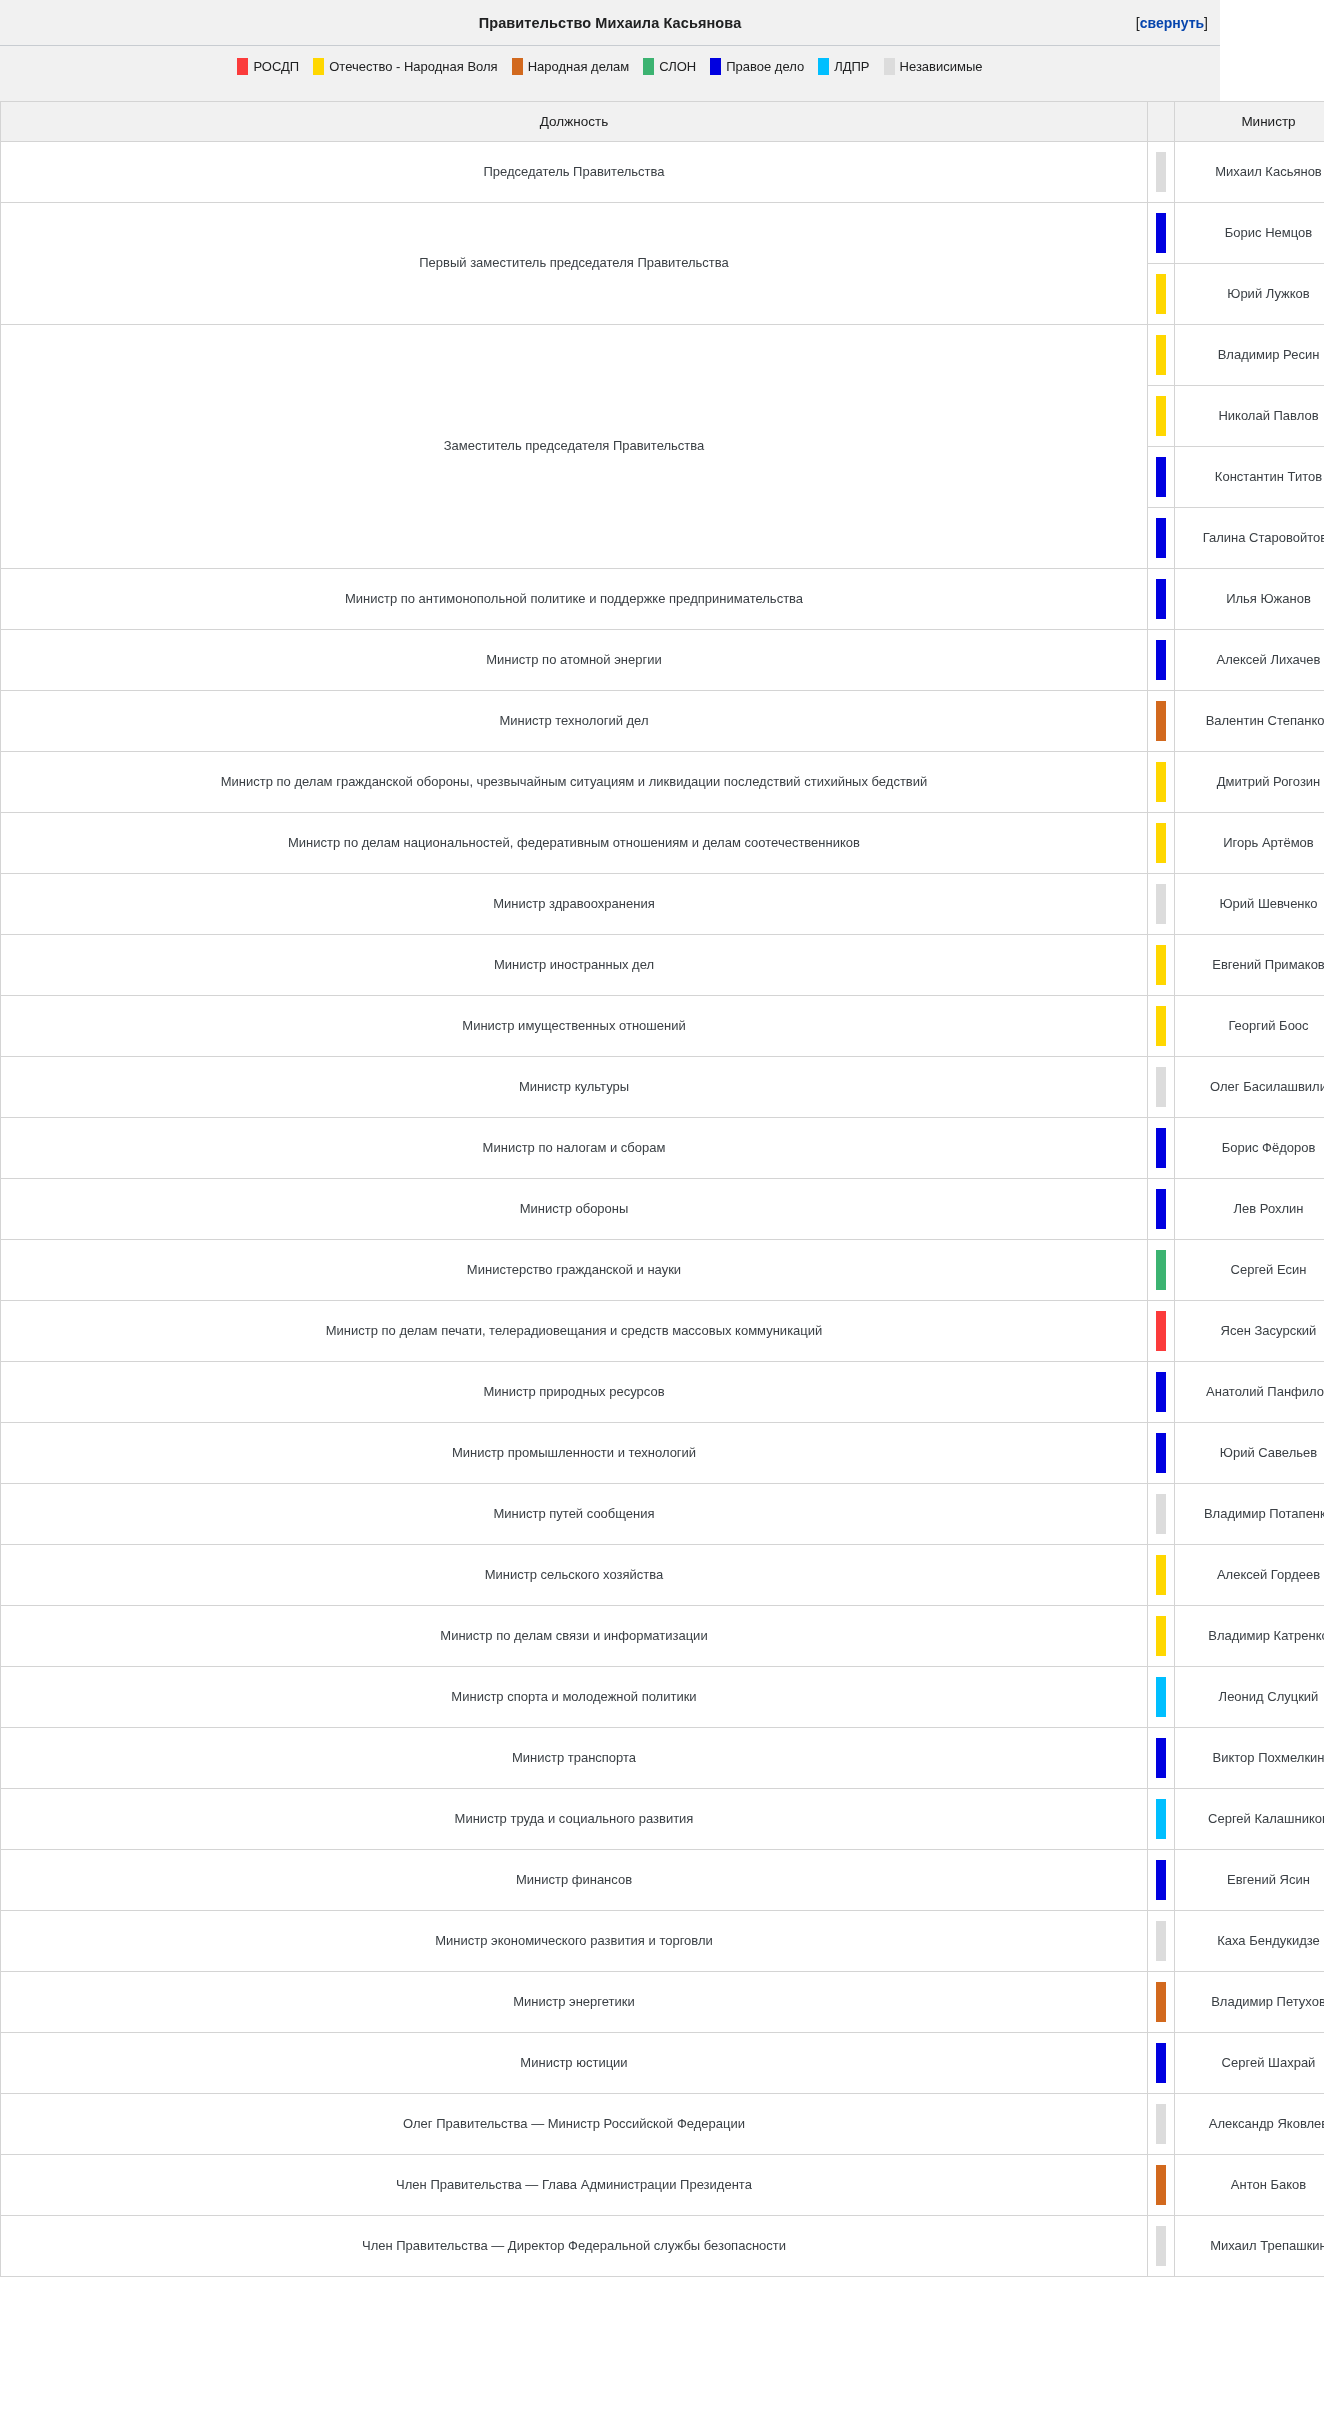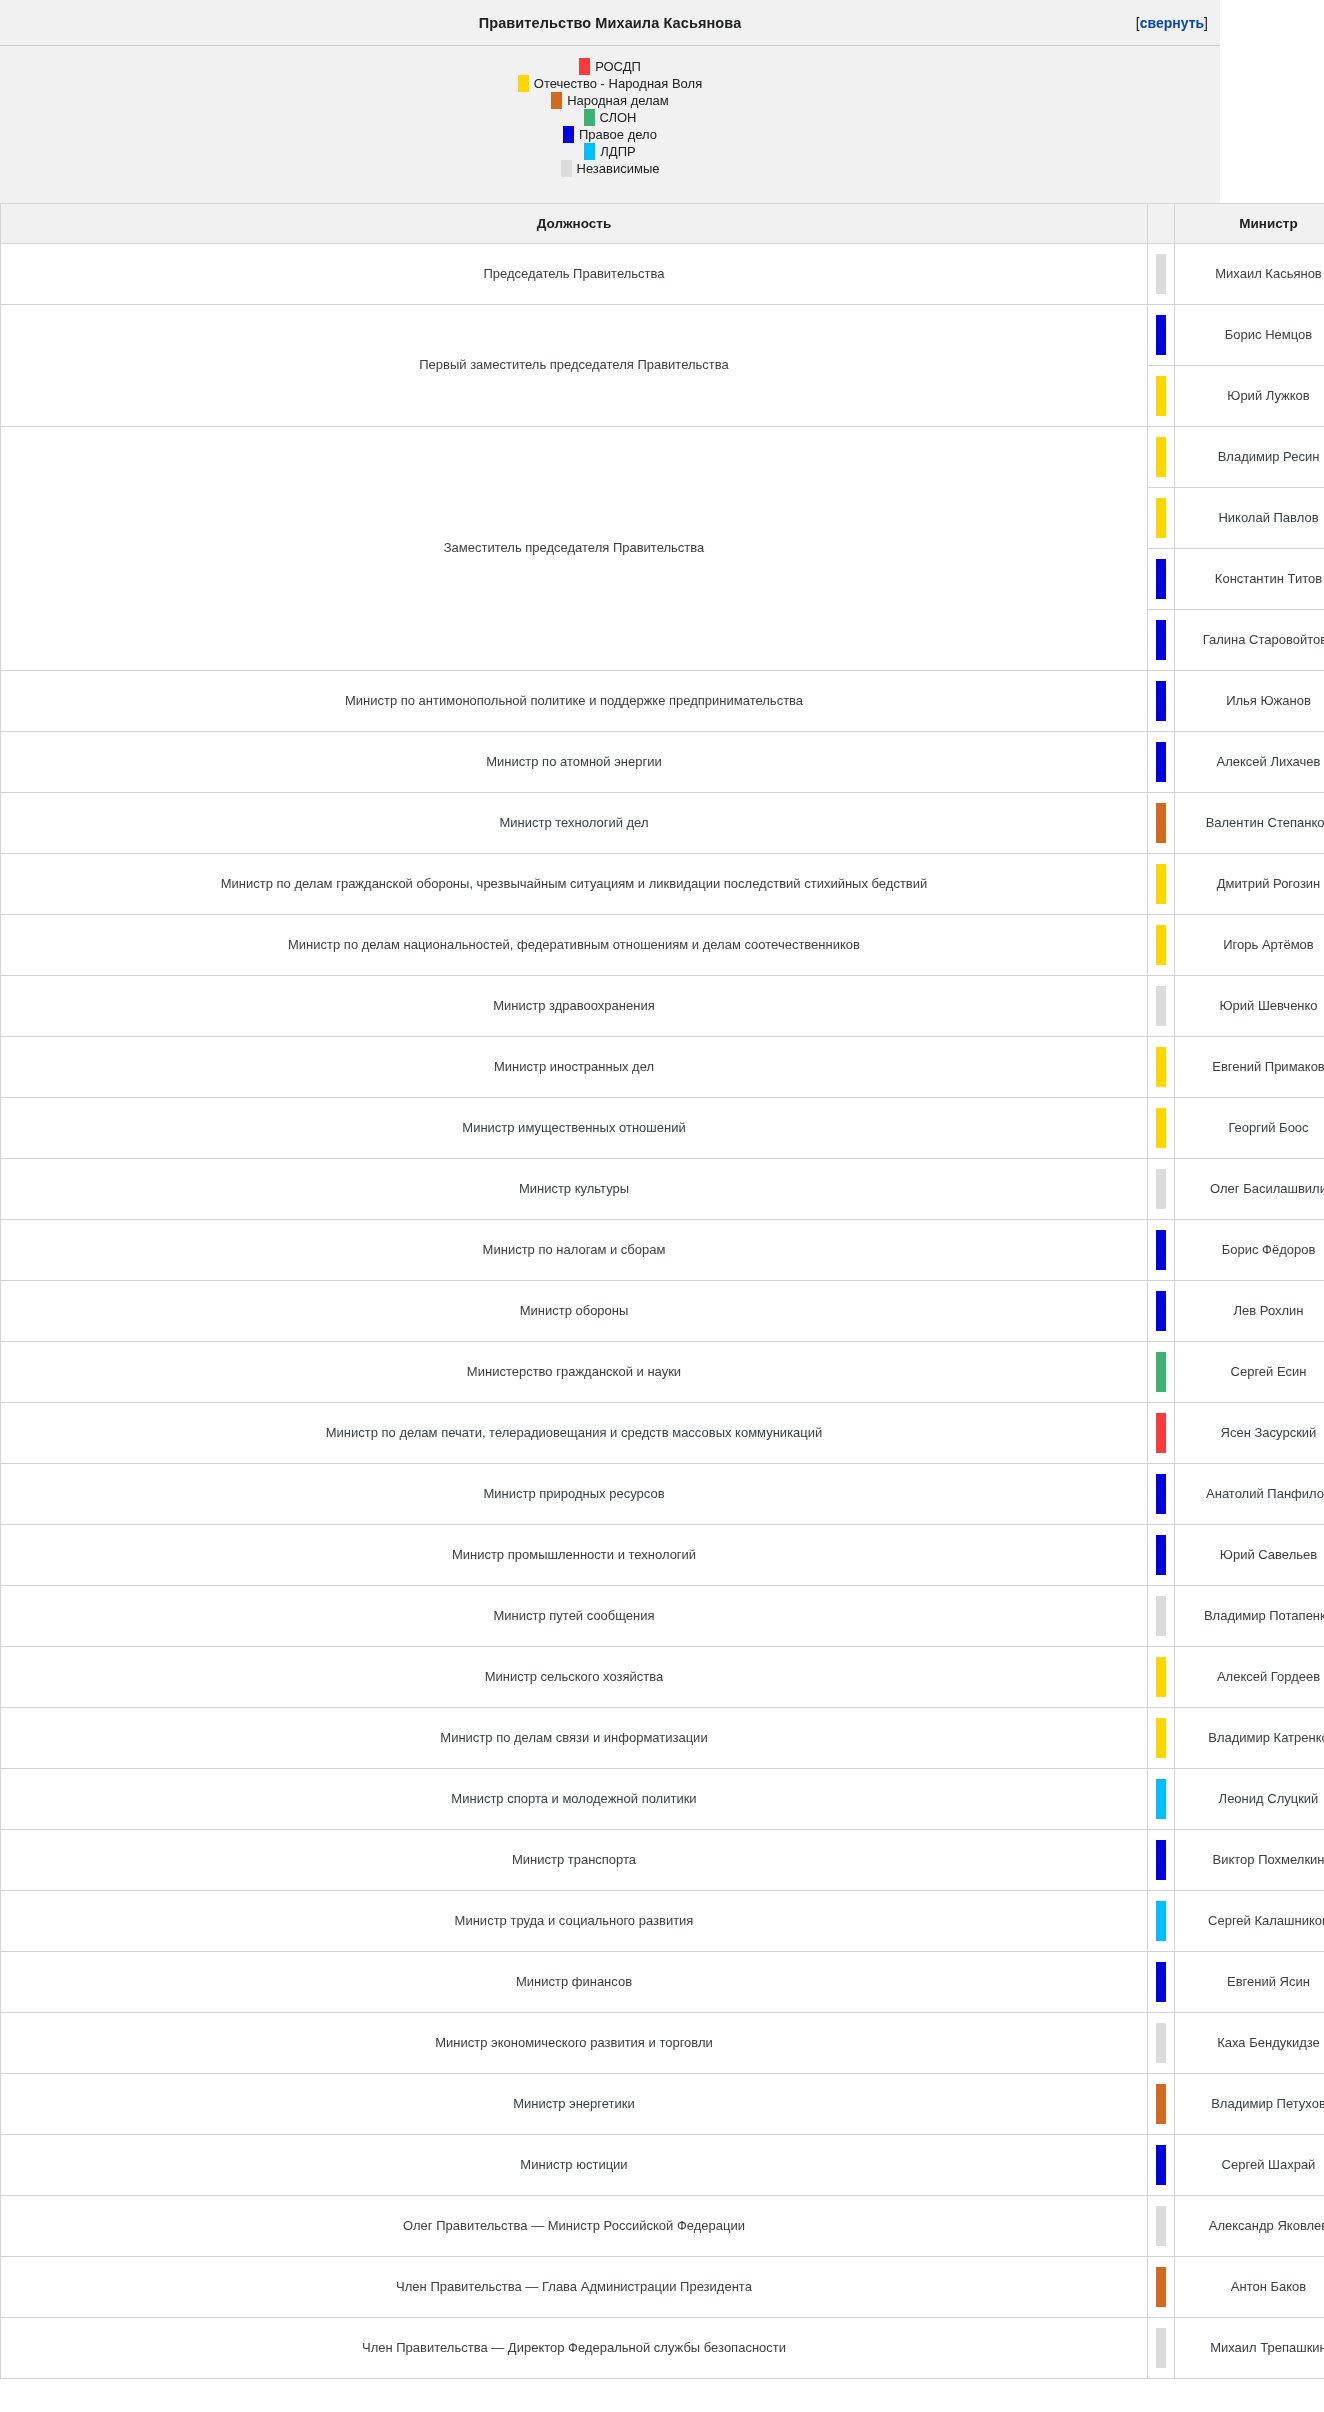--- a/index.html
+++ b/index.html
@@ -50,21 +50,20 @@
 
   
   .legend {
     background: #f1f1f1;
     padding: 12px 0 26px 0;
     display: flex;
     justify-content: center;
     align-items: center;
     flex-wrap: wrap;
     gap: 0px;
-    flex-direction: column;
   }
   .legend-item {
     display: inline-flex;
     align-items: center;
     margin: 0 7px;
     font-size: 13px;
     color: #202122;
     white-space: nowrap;
   }
   .legend-swatch {
@@ -79,21 +78,21 @@
   table.gov {
     width: 1324px;
     border-collapse: collapse;
     table-layout: fixed;
     background: #ffffff;
   }
   table.gov th {
     background: #f1f1f1;
     border: 1px solid #d4d4d4;
     font-size: 13.5px;
-    font-weight: bold;
+    font-weight: normal;
     color: #202122;
     padding: 12px 6px;
     text-align: center;
     vertical-align: middle;
   }
   table.gov td {
     border: 1px solid #d4d4d4;
     font-size: 13px;
     color: #3b4045;
     text-align: center;

